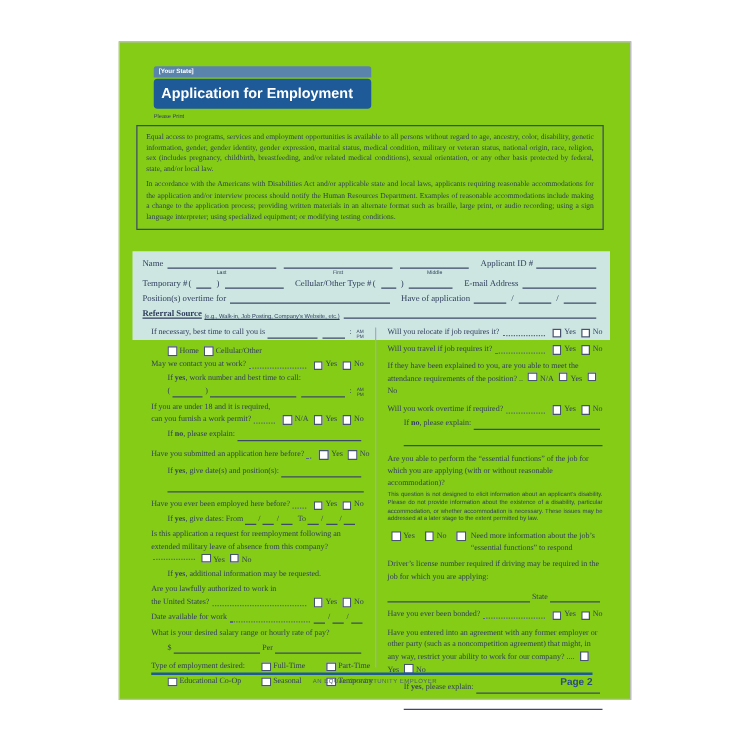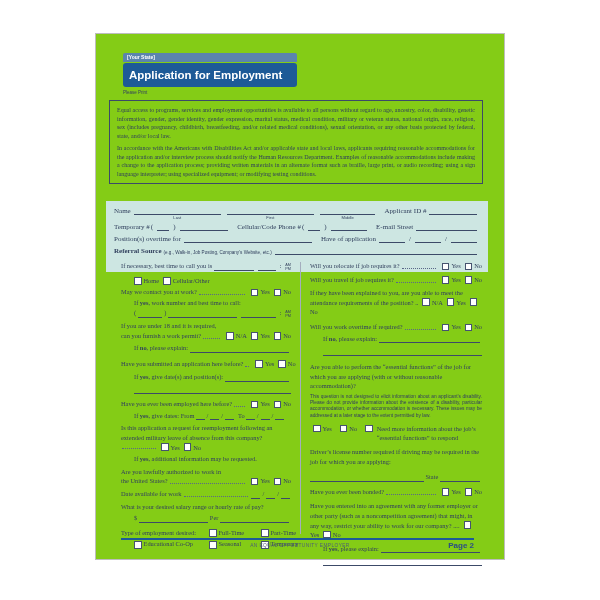--- a/index.html
+++ b/index.html
@@ -101,39 +101,39 @@
           </span>
         <span class="lab ml6">Applicant ID #</span>
         <span class="seg f12"></span>
       </div>
       <div class="trow">
         <span class="lab">Temporary #</span>
         <span class="par">(</span>
         <span class="seg segw12"></span>
         <span class="par">)</span>
         <span class="seg f08"></span>
-        <span class="lab ml6">Cellular/Code Phone #</span>
+        <span class="lab ml6">Cellular/Other Type #</span>
         <span class="par">(</span>
         <span class="seg segw12"></span>
         <span class="par">)</span>
         <span class="seg f06"></span>
-        <span class="lab ml6">E-mail Street</span>
+        <span class="lab ml6">E-mail Address</span>
         <span class="seg f10"></span>
       </div>
       <div class="trow" style="margin-top:3px;">
         <span class="lab">Position(s) overtime for</span>
         <span class="seg f10"></span>
         <span class="lab ml6">Have of application</span>
         <span class="seg segw10"></span>
         <span class="sl">/</span>
         <span class="seg segw10"></span>
         <span class="sl">/</span>
         <span class="seg segw10"></span>
       </div>
-      <div class="trow" style="margin-top:4px;">
+      <div class="trow" style="margin-top:4px;text-decoration:underline;">
         <span class="lab bold">Referral Source</span>
         <span class="tinynote">(e.g., Walk-in, Job Posting, Company’s Website, etc.)</span>
         <span class="seg f10"></span>
       </div>
     </div>
 
     <div class="divider"></div>
 
     <div class="cols">
 

